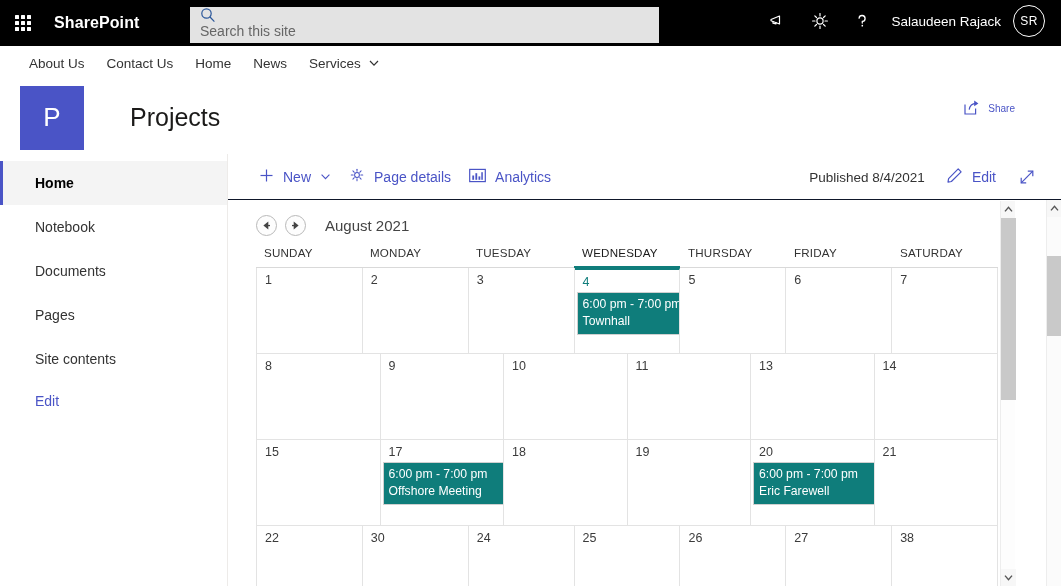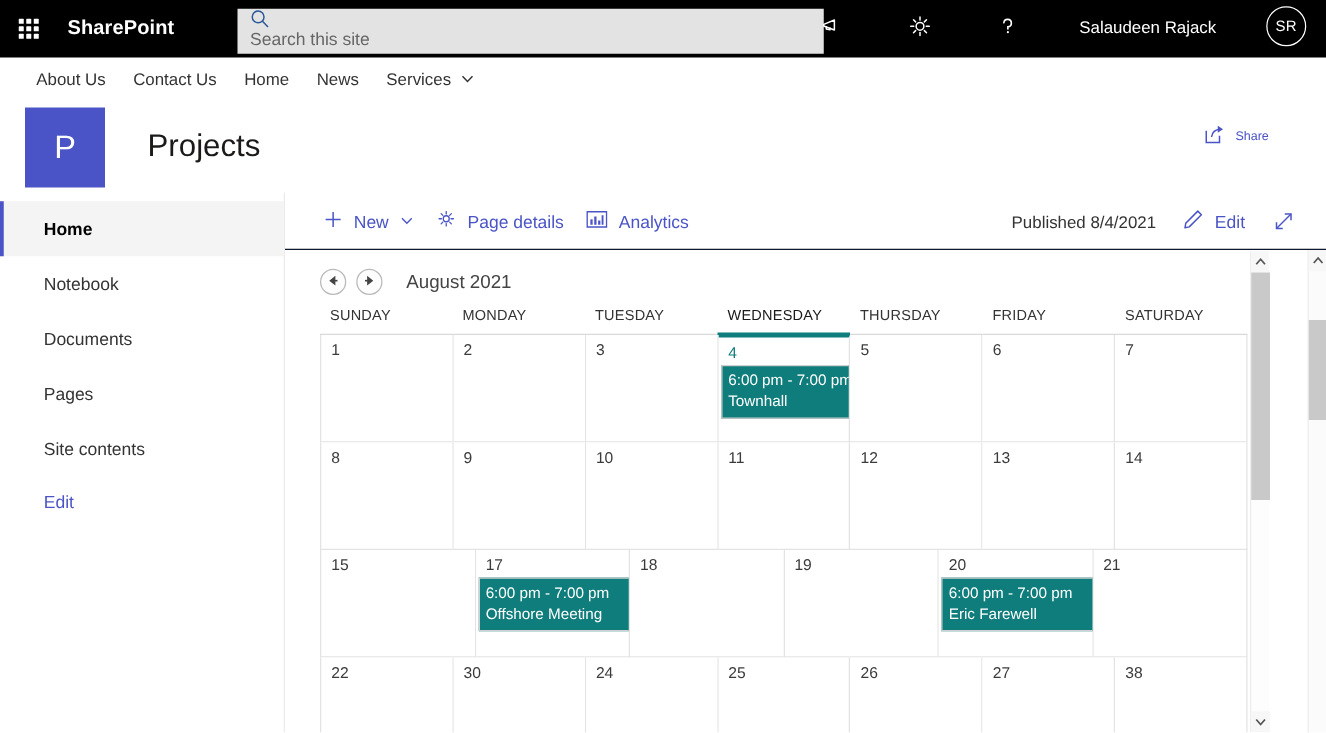--- a/index.html
+++ b/index.html
@@ -41,21 +41,21 @@
     cursor: text;
     flex-direction: column;
   }
   #search-box .mag { flex: 0 0 auto; margin-right: 10px; display:flex; }
   #search-input-text {
     font-size: 14px; color: #666666;
     font-family: "Liberation Sans", sans-serif;
   }
   #suite-actions {
     position: absolute; right: 8px; top: 0;
-    height: 42px; display: flex; align-items: center; gap: 28px;
+    height: 42px; display: flex; align-items: center;
   }
   .suite-icon {
     width: 42px; height: 46px;
     display: flex; align-items: center; justify-content: center;
     cursor: pointer;
   }
   #suite-username {
     color: #ffffff; font-size: 13.5px; margin: 0 12px 0 8px; white-space: nowrap;
     cursor: pointer;
   }
@@ -88,21 +88,21 @@
     padding-left: 20px; position: relative;
   }
   #site-logo {
     width: 64px; height: 64px; background: #4a54c6;
     color: #ffffff; font-size: 26px;
     display: flex; align-items: center; justify-content: center;
     flex: 0 0 auto;
   }
   #site-title {
     font-size: 25px; color: #1b1a19;
-    margin-left: 34px; white-space: nowrap;
+    margin-left: 46px; white-space: nowrap;
   }
   #share-button {
     position: absolute; right: 40px; top: 13px;
     display: flex; align-items: center; gap: 8px;
     color: #4a54c6; font-size: 10px; cursor: pointer;
     padding: 5px 6px;
   }
 
   
   #page-body { display: flex; height: 432px; }
@@ -495,23 +495,20 @@
           <div class="cal-cell">
             <span class="day-num">9</span>
           </div>
           <div class="cal-cell">
             <span class="day-num">10</span>
           </div>
           <div class="cal-cell">
             <span class="day-num">11</span>
           </div>
           <div class="cal-cell">
-            <span class="day-num">12</span>
-          </div>
-          <div class="cal-cell">
             <span class="day-num">13</span>
           </div>
           <div class="cal-cell">
             <span class="day-num">14</span>
           </div>
         </div>
 
         <div class="cal-row">
           <div class="cal-cell">
             <span class="day-num">15</span>

